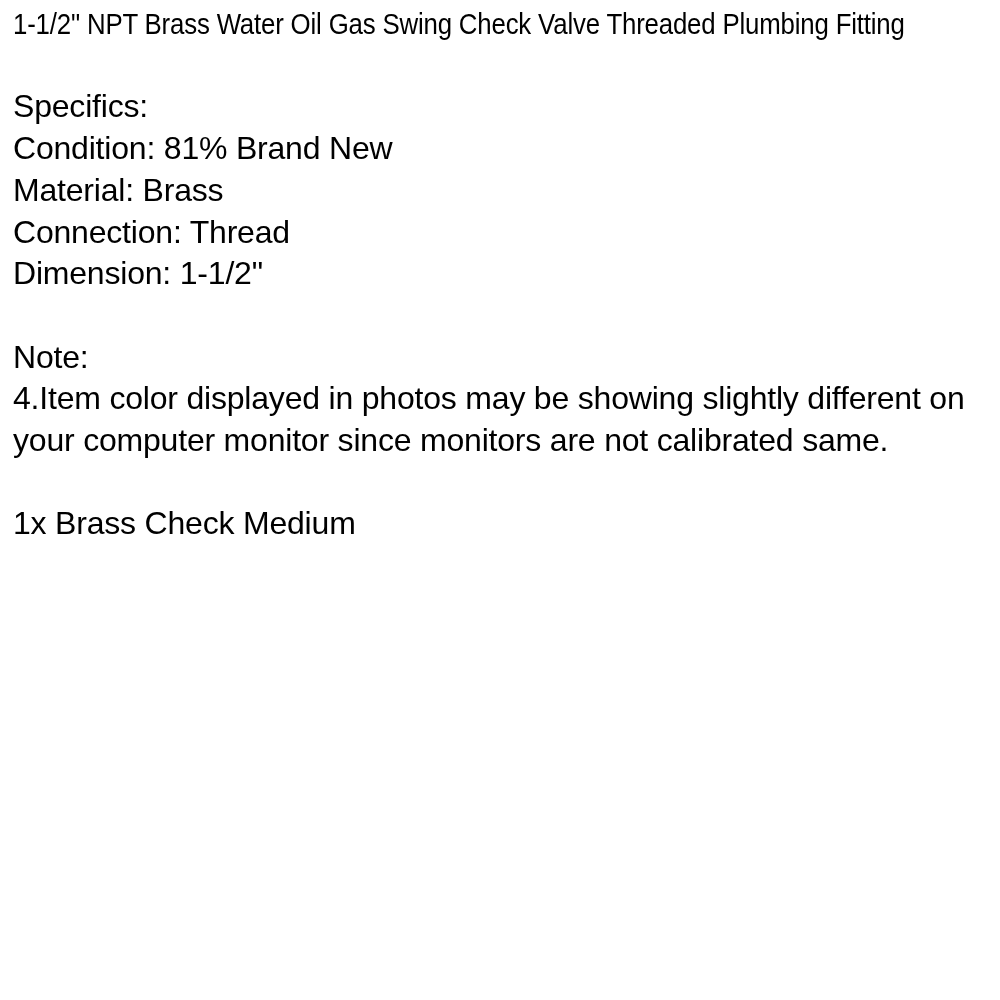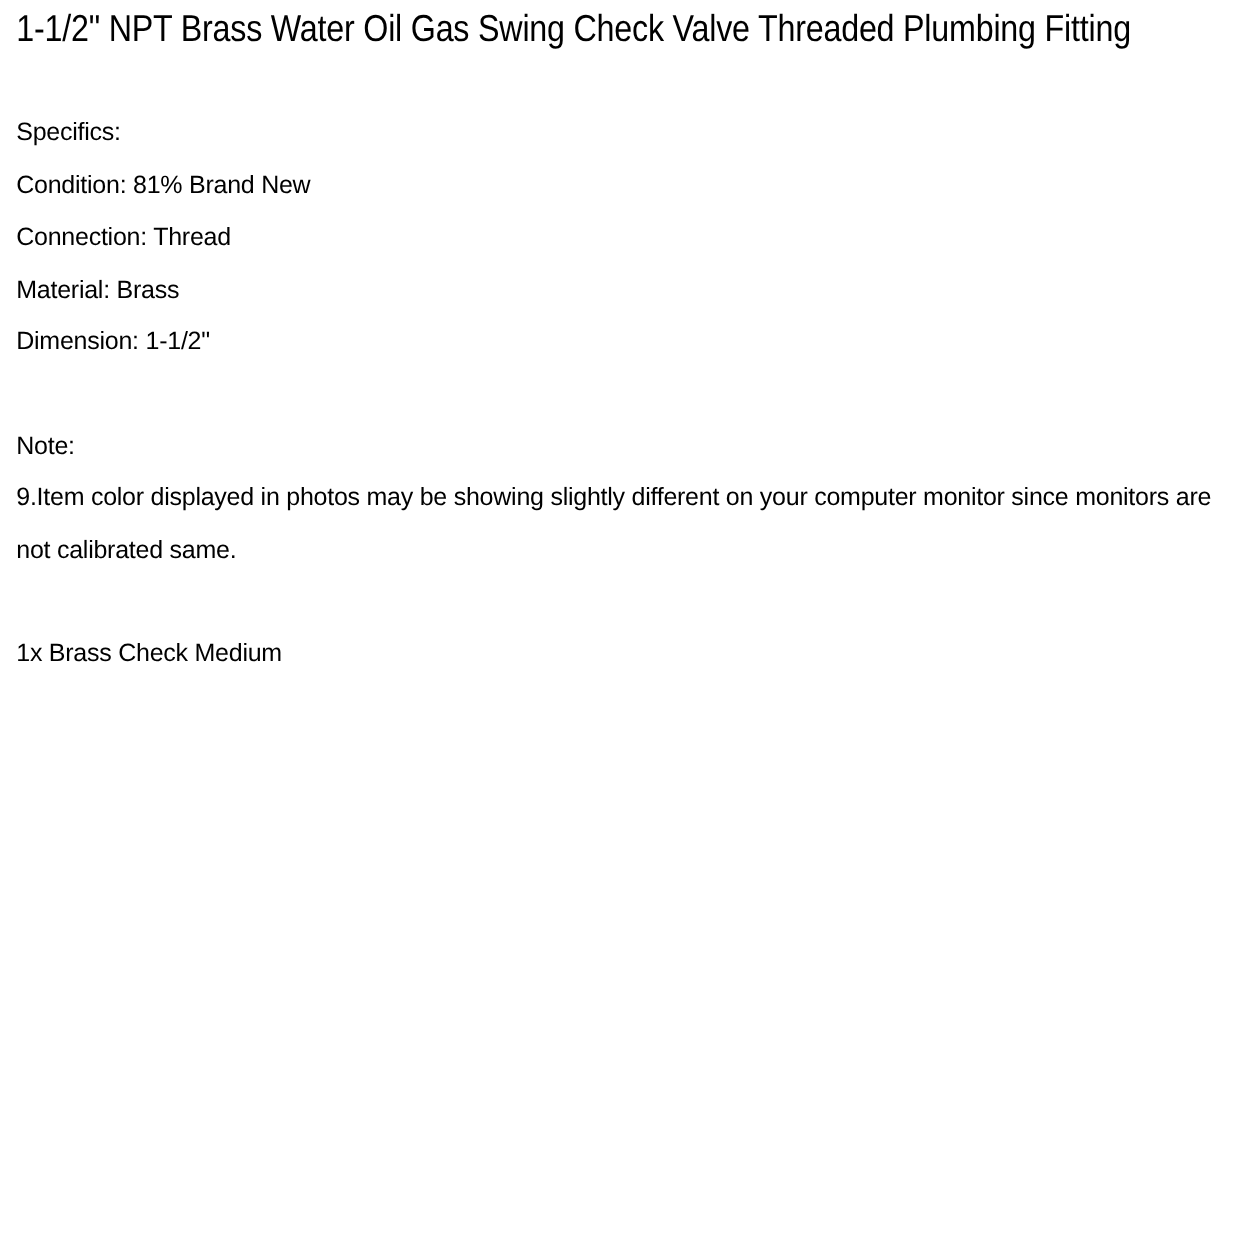--- a/index.html
+++ b/index.html
@@ -25,21 +25,21 @@
   .title-line {
     font-size: 30px;
     font-weight: 400;
     line-height: 41.7px;
     white-space: nowrap;
     letter-spacing: -0.2px;
     transform: scaleX(0.86);
     transform-origin: left center;
   }
   .body-line {
-    font-size: 20px;
+    font-size: 32px;
     font-weight: 400;
     line-height: 41.7px;
     letter-spacing: -0.2px;
     max-width: 964px;
   }
   .spacer-line {
     height: 41.7px;
   }
 </style>
 </head>
@@ -47,30 +47,30 @@
 
 <div class="page">
 
   <div class="title-line">1-1/2" NPT Brass Water Oil Gas Swing Check Valve Threaded Plumbing Fitting</div>
 
   <div class="spacer-line"></div>
 
   <div>
     <div class="body-line">Specifics:</div>
     <div class="body-line">Condition: 81% Brand New</div>
+    <div class="body-line">Material: Brass</div>
     <div class="body-line">Connection: Thread</div>
-    <div class="body-line">Material: Brass</div>
     <div class="body-line">Dimension: 1-1/2"</div>
   </div>
 
   <div class="spacer-line"></div>
 
   <div>
     <div class="body-line">Note:</div>
-    <div class="body-line">9.Item color displayed in photos may be showing slightly different on your computer monitor since monitors are not calibrated same.</div>
+    <div class="body-line">4.Item color displayed in photos may be showing slightly different on your computer monitor since monitors are not calibrated same.</div>
   </div>
 
   <div class="spacer-line"></div>
 
   <div>
     <div class="body-line">1x Brass Check Medium</div>
   </div>
 
 </div>
 

